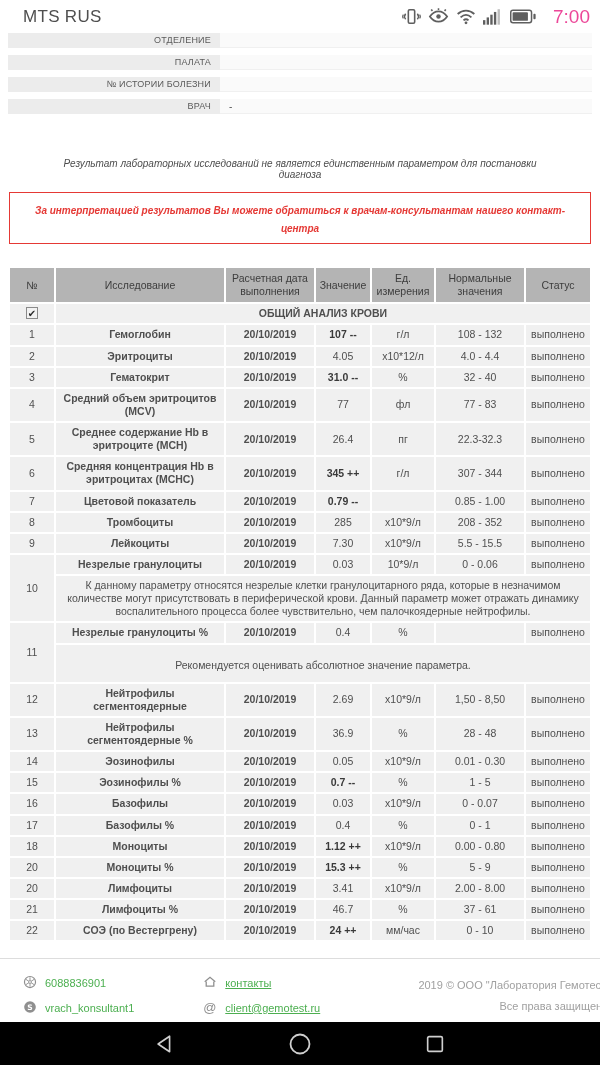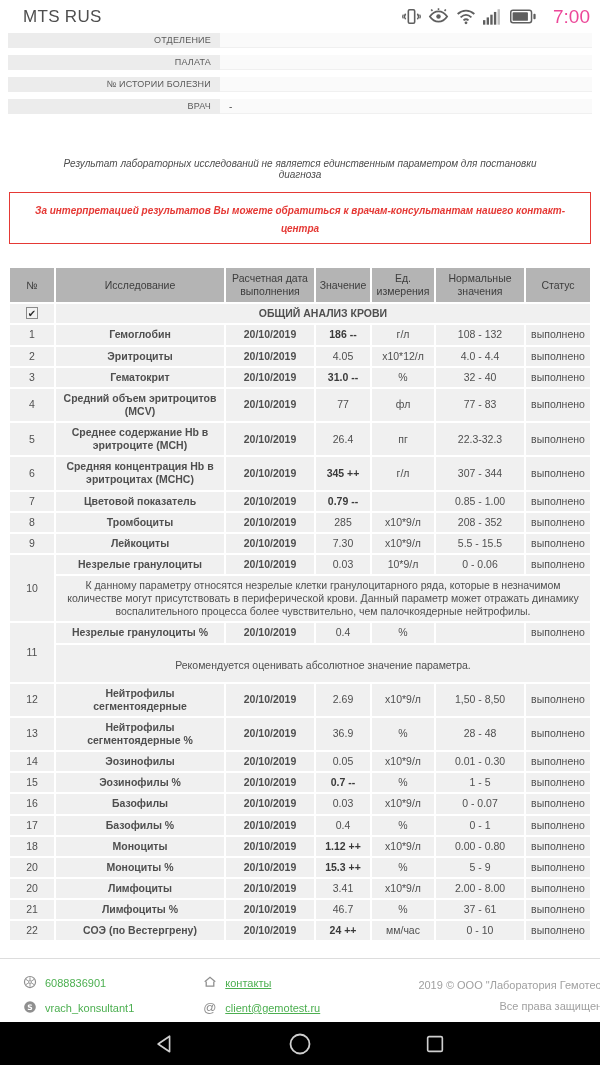--- a/index.html
+++ b/index.html
@@ -162,21 +162,21 @@
     <tr>
       <td class="group-check">
         <span class="cb">✔</span>
       </td>
       <td class="group-title" colspan="6">ОБЩИЙ АНАЛИЗ КРОВИ</td>
     </tr>
   <tr>
         <td>1</td>
         <td class="c-name">Гемоглобин</td>
         <td class="c-date">20/10/2019</td>
-        <td class="c-value flagged">186 --</td>
+        <td class="c-value flagged">107 --</td>
         <td>г/л</td>
         <td>108 - 132</td>
         <td class="c-status">выполнено</td>
       </tr>
       <tr>
         <td>2</td>
         <td class="c-name">Эритроциты</td>
         <td class="c-date">20/10/2019</td>
         <td class="c-value">4.05</td>
         <td>x10*12/л</td>

